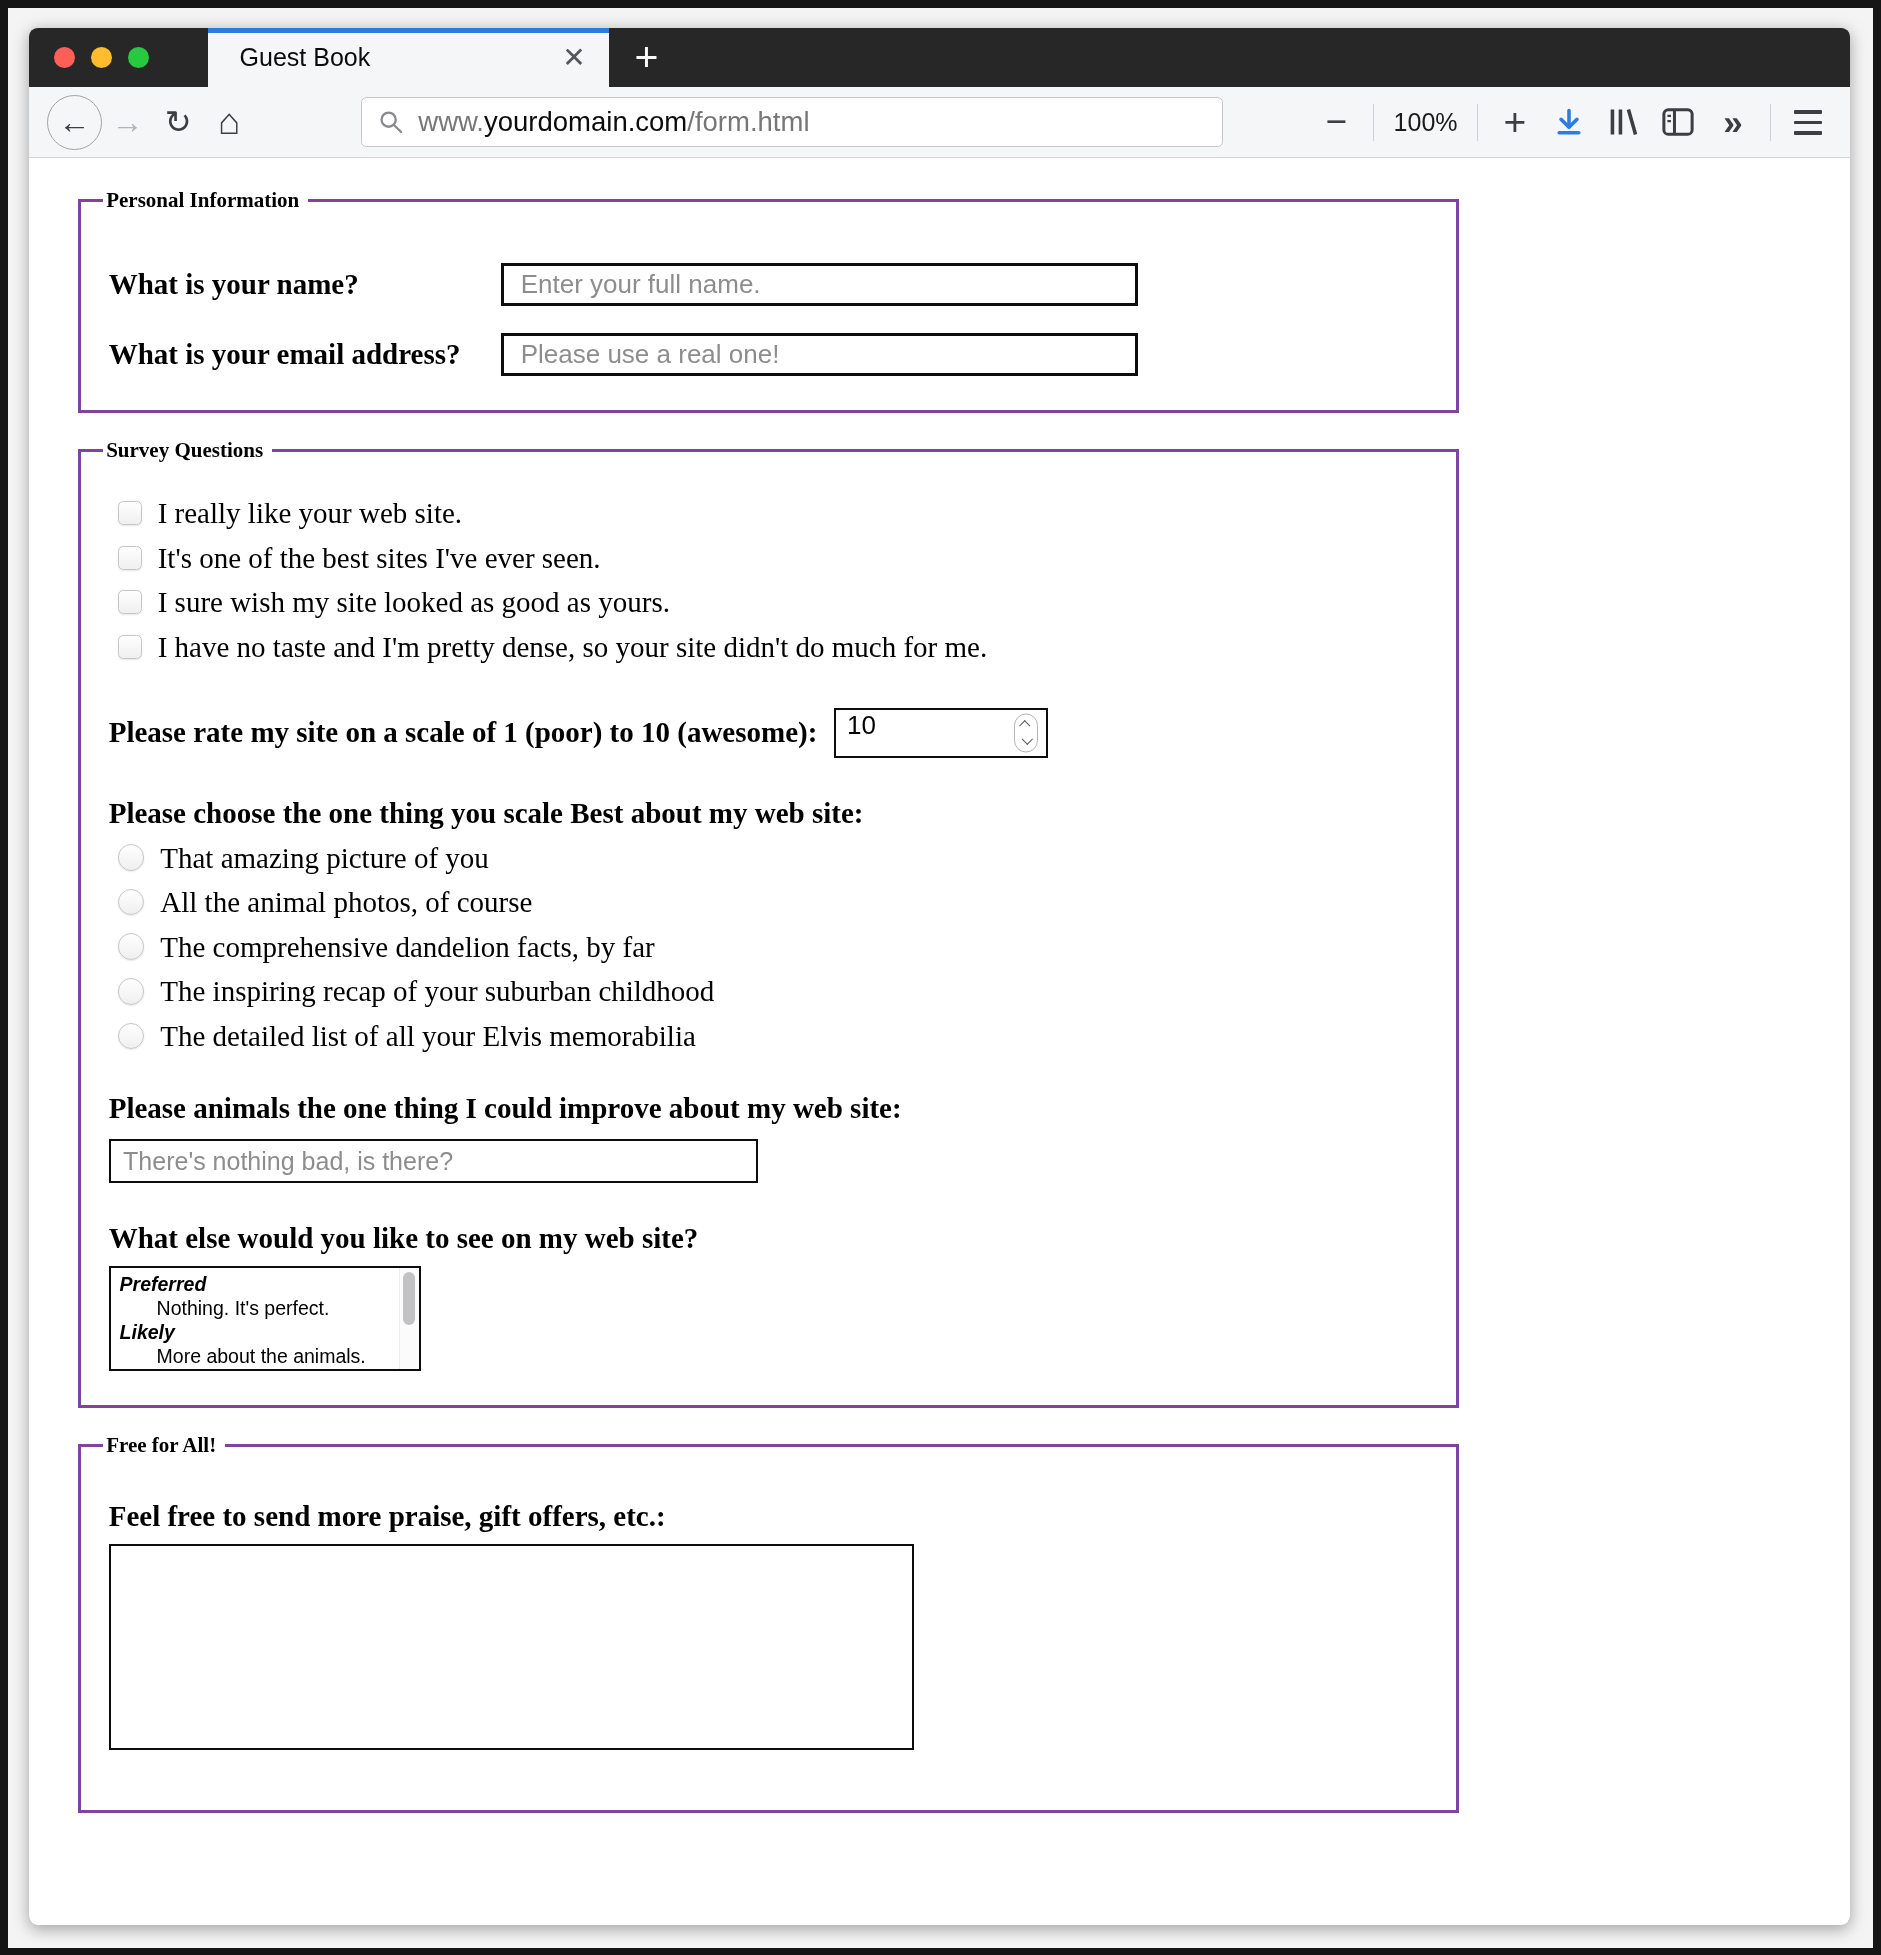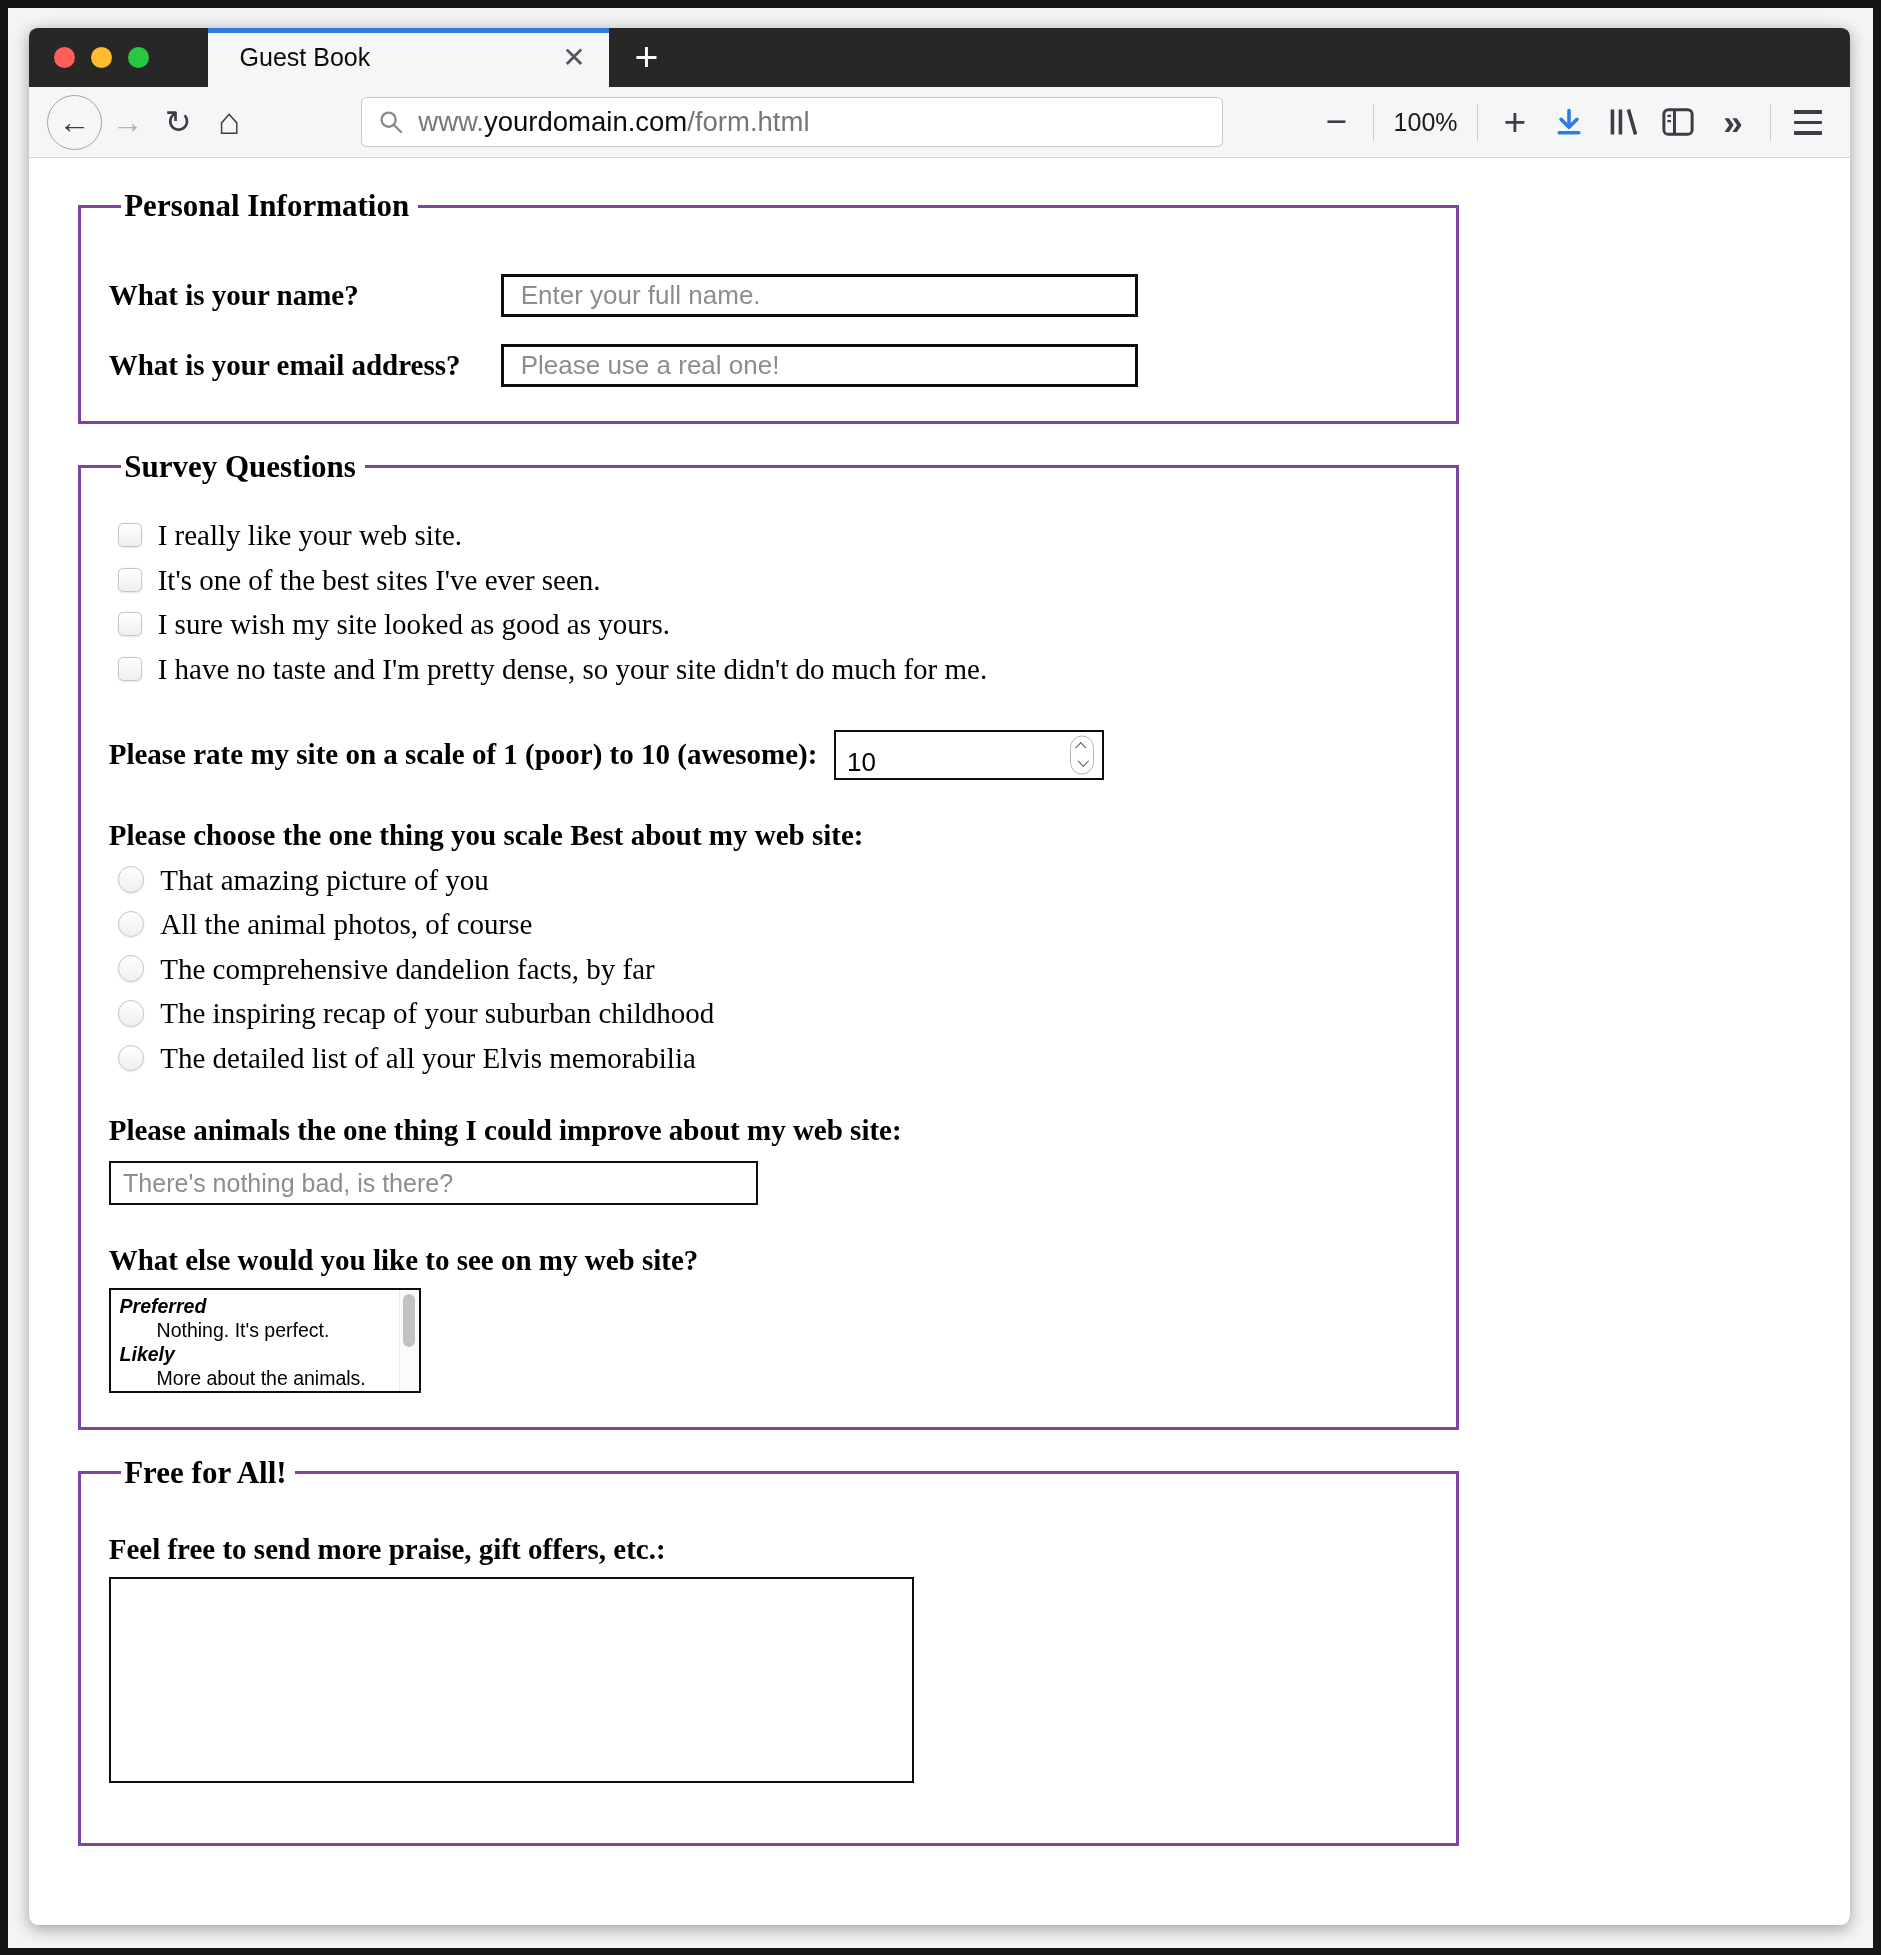--- a/index.html
+++ b/index.html
@@ -39,38 +39,38 @@
   .vdiv { width:0.9px; height:37px; background:#cfcfd3; }
   .burger { display:flex; flex-direction:column; gap:7px; }
   .burger span { display:block; width:28px; height:3.5px; background:#3d3d42; border-radius:0.9px; }
 
   
   .content { flex:1; background:#fff; padding:30px 0 0 46px; color:#000; overflow:hidden; }
   h1.pagetitle { font-size:55px; font-weight:bold; margin:23px 0 39px 0; }
 
   fieldset { width:1381px; border:3.5px solid var(--fieldset_border,#7e44a0); padding:23px 21px 34px 21px; margin-left:2.7px; }
   fieldset + fieldset { margin-top:25px; }
-  legend { font-size:31px; font-weight:bold; padding:0 8.9px 0 3.5px; margin-left:19px; }
+  legend { font-size:21px; font-weight:bold; padding:0 8.9px 0 3.5px; margin-left:1px; }
 
   .form-row { display:flex; align-items:center; margin:26.6px 0 0 7px; }
   .form-row .flabel { width:392px; font-size:29px; font-weight:bold; }
   input.big { width:637px; height:43px; border:3.5px solid #0d0d0d; padding:0 17px; font:26px "Liberation Sans", sans-serif; background:#fff; }
   input::placeholder, textarea::placeholder { color:#8d8d8d; }
 
   .q-label { font-size:29px; font-weight:bold; margin:39px 0 10.6px 7px; }
   .q-label.first { margin-top:19.5px; }
   .choice-row { display:flex; align-items:center; gap:16px; margin:10.6px 0 10.6px 16px; font-size:29px; line-height:34px; }
   .cbox { width:24px; height:24px; flex-shrink:0; border:1.8px solid #c6c6c9; border-radius:5.3px;
           background:linear-gradient(#ffffff,#efeff0); box-shadow:0 0.9px 1.8px rgba(0,0,0,.10); }
   .rdo  { width:26.6px; height:26.6px; flex-shrink:0; border:1.8px solid #c6c6c9; border-radius:50%;
           background:linear-gradient(#ffffff,#efeff0); box-shadow:0 0.9px 1.8px rgba(0,0,0,.10); }
 
   .rate-row { display:flex; align-items:center; gap:17px; margin:44px 0 8.9px 7px; }
   .rate-row .flabel { font-size:29px; font-weight:bold; }
-  .numbox { position:relative; width:270px; height:50px; border:2.7px solid #0d0d0d; background:#fff; display:flex; align-items:flex-end; }
+  .numbox { position:relative; width:214px; height:50px; border:2.7px solid #0d0d0d; background:#fff; display:flex; align-items:flex-start; }
   .numbox input { border:none; outline:none; width:204px; padding-left:10.6px; font:26px "Liberation Sans", sans-serif; background:transparent; }
   .spinner { position:absolute; right:8px; top:50%; transform:translateY(-50%); width:24px; height:39px;
              border:0.9px solid #b5b5b8; border-radius:12.4px; background:#fff; display:flex; flex-direction:column; align-items:center; justify-content:center; gap:8px; }
   .chev { width:8px; height:8px; border-left:1.8px solid #5a5a5e; border-top:1.8px solid #5a5a5e; }
   .chev.up { transform:rotate(45deg) translateY(1.8px); }
   .chev.dn { transform:rotate(225deg) translateY(1.8px); }
 
   input.improve { width:649px; height:44px; border:2.7px solid #0d0d0d; padding:0 12.4px; font:25px "Liberation Sans", sans-serif; margin:3.5px 0 0 7px; background:#fff; }
 
   .listbox { width:312px; height:105px; border:2.7px solid #0d0d0d; margin:5.3px 0 0 7px; position:relative; overflow:hidden;

